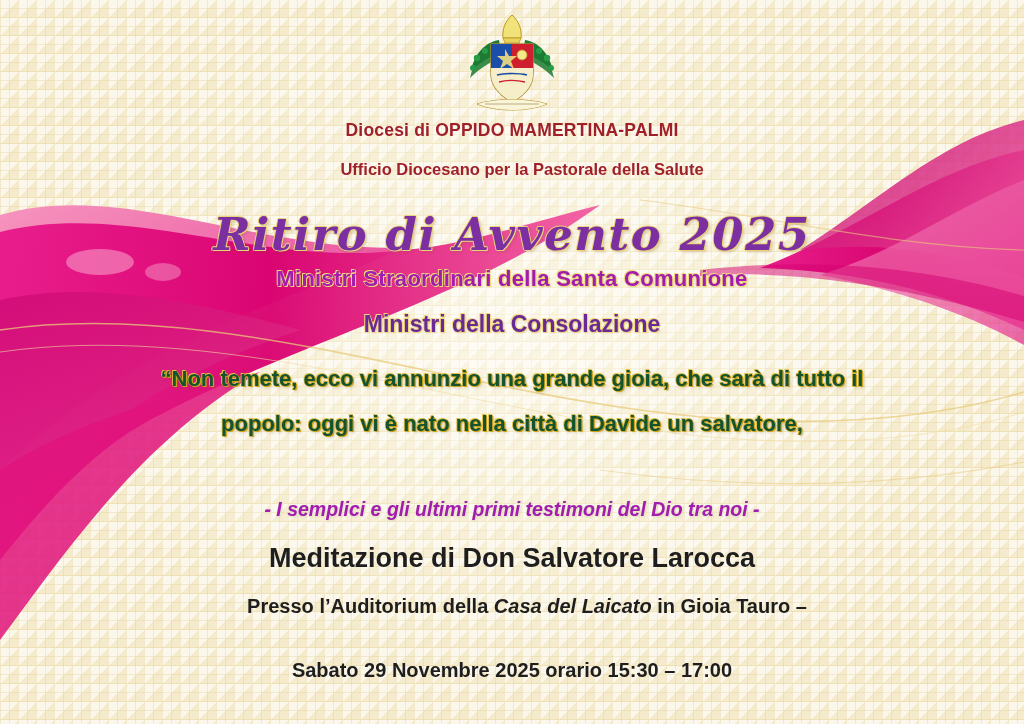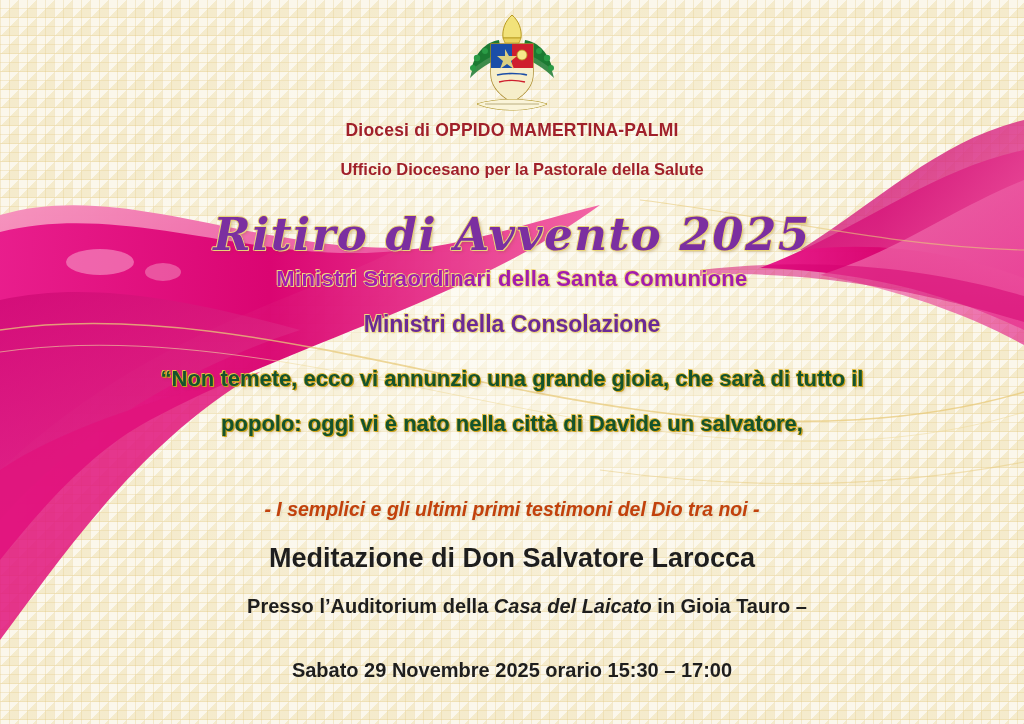--- a/index.html
+++ b/index.html
@@ -136,21 +136,21 @@
       -0.8px -0.8px 0 #e4c14a,
       2px 2px 3px rgba(120,80,20,0.25);
   }
   .quote .ql { display: block; }
 
   .tagline {
     top: 498px;
     font-size: 19.5px;
     font-style: italic;
     font-weight: bold;
-    color: #c2410c;
+    color: #a21caf;
     -webkit-text-stroke: 0.7px #e9e3c4;
     paint-order: stroke fill;
     text-shadow: 1px 1px 0 #ece6cb, 1px 1px 2px rgba(80,80,80,0.2);
   }
 
   .speaker {
     top: 543px;
     font-size: 27px;
     font-weight: bold;
     color: #1e1e1e;

